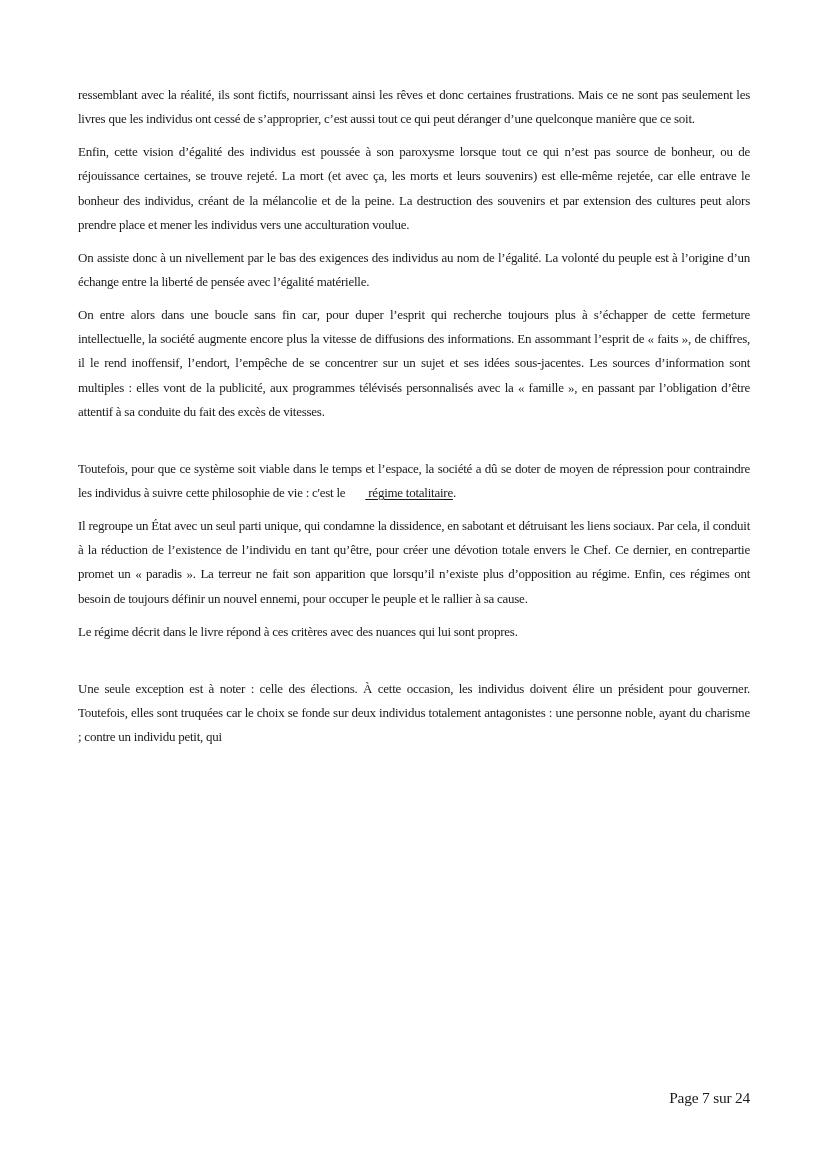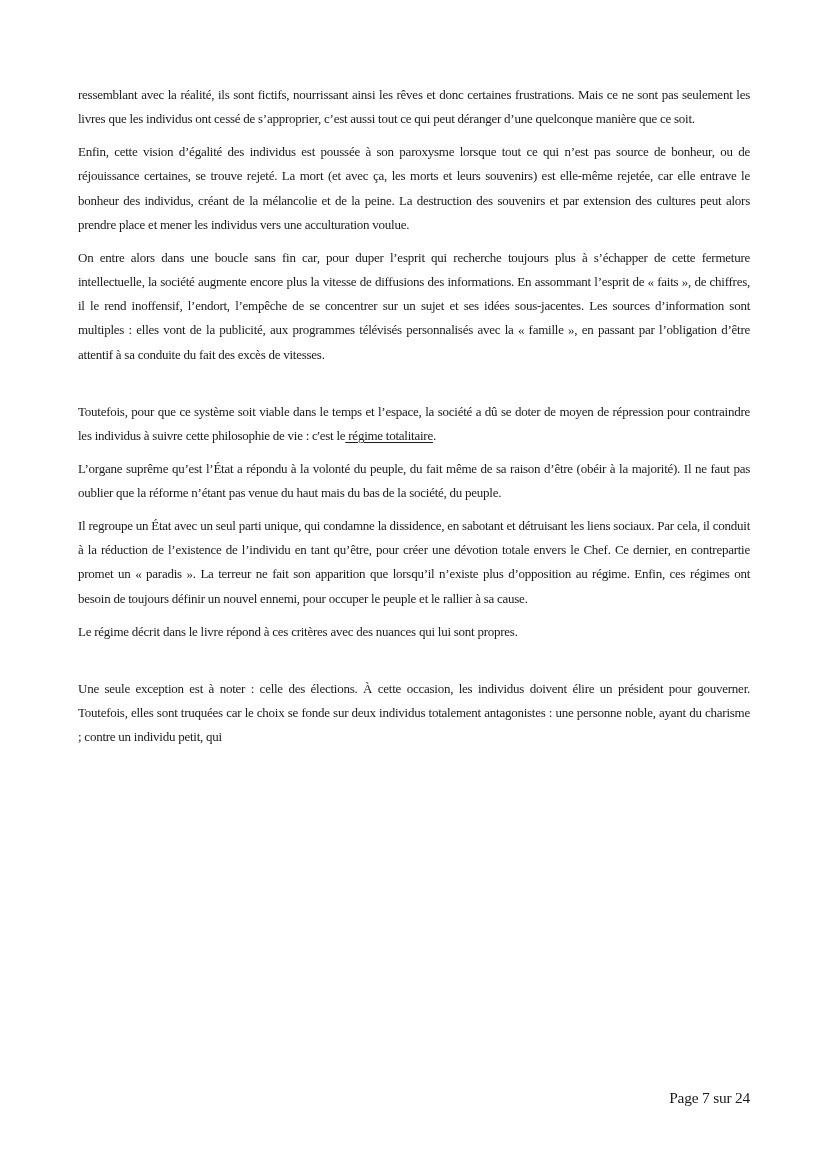--- a/index.html
+++ b/index.html
@@ -5,36 +5,36 @@
   html, body { margin: 0; padding: 0; background: #ffffff; }
   body { width: 828px; height: 1171px; position: relative; overflow: hidden; }
   .page {
     position: absolute; left: 78px; top: 83px; width: 672px;
     font-family: "Liberation Serif", "DejaVu Serif", serif;
     font-size: 13px; line-height: 24.2px; color: #1a1a1a;
     text-align: justify; letter-spacing: -0.25px;
   }
   .page p { margin: 0 0 8.8px 0; }
   .gap { height: 24px; }
-  .u { text-decoration: underline; text-underline-offset: 2px; }
+  .u { text-decoration: underline; text-underline-offset: 2px; margin-left: 20px; }
   .footer {
     position: absolute; right: 78px; top: 1089px;
     font-family: "Liberation Serif", "DejaVu Serif", serif;
     font-size: 15.4px; color: #1a1a1a; letter-spacing: -0.2px;
   }
 </style>
 </head>
 <body>
 
 <div class="page">
   <p>ressemblant avec la réalité, ils sont fictifs, nourrissant ainsi les rêves et donc certaines frustrations. Mais ce ne sont pas seulement les livres que les individus ont cessé de s’approprier, c’est aussi tout ce qui peut déranger d’une quelconque manière que ce soit.</p>
   <p>Enfin, cette vision d’égalité des individus est poussée à son paroxysme lorsque tout ce qui n’est pas source de bonheur, ou de réjouissance certaines, se trouve rejeté. La mort (et avec ça, les morts et leurs souvenirs) est elle-même rejetée, car elle entrave le bonheur des individus, créant de la mélancolie et de la peine. La destruction des souvenirs et par extension des cultures peut alors prendre place et mener les individus vers une acculturation voulue.</p>
+  <p>On assiste donc à un nivellement par le bas des exigences des individus au nom de l’égalité. La volonté du peuple est à l’origine d’un échange entre la liberté de pensée avec l’égalité matérielle.</p>
   <p>On entre alors dans une boucle sans fin car, pour duper l’esprit qui recherche toujours plus à s’échapper de cette fermeture intellectuelle, la société augmente encore plus la vitesse de diffusions des informations. En assommant l’esprit de « faits », de chiffres, il le rend inoffensif, l’endort, l’empêche de se concentrer sur un sujet et ses idées sous-jacentes. Les sources d’information sont multiples : elles vont de la publicité, aux programmes télévisés personnalisés avec la « famille », en passant par l’obligation d’être attentif à sa conduite du fait des excès de vitesses.</p>
   <div class="gap"></div>
   <p><span>Toutefois, pour que ce système soit viable dans le temps et l’espace, la société a dû se doter de moyen de répression pour contraindre les individus à suivre cette philosophie de vie : c'est le</span><span class="u"> régime totalitaire</span><span>.</span></p>
-  <p>L’organe suprême qu’est l’État a répondu à la volonté du peuple, du fait même de sa raison d’être (obéir à la majorité). Il ne faut pas oublier que la réforme n’étant pas venue du haut mais du bas de la société, du peuple.</p>
   <p>Il regroupe un État avec un seul parti unique, qui condamne la dissidence, en sabotant et détruisant les liens sociaux. Par cela, il conduit à la réduction de l’existence de l’individu en tant qu’être, pour créer une dévotion totale envers le Chef. Ce dernier, en contrepartie promet un « paradis ». La terreur ne fait son apparition que lorsqu’il n’existe plus d’opposition au régime. Enfin, ces régimes ont besoin de toujours définir un nouvel ennemi, pour occuper le peuple et le rallier à sa cause.</p>
   <p>Le régime décrit dans le livre répond à ces critères avec des nuances qui lui sont propres.</p>
   <div class="gap"></div>
   <p>Une seule exception est à noter : celle des élections. À cette occasion, les individus doivent élire un président pour gouverner. Toutefois, elles sont truquées car le choix se fonde sur deux individus totalement antagonistes : une personne noble, ayant du charisme ; contre un individu petit, qui</p>
 </div>
 
 <div class="footer">Page 7 sur 24</div>
 
 </body></html>

